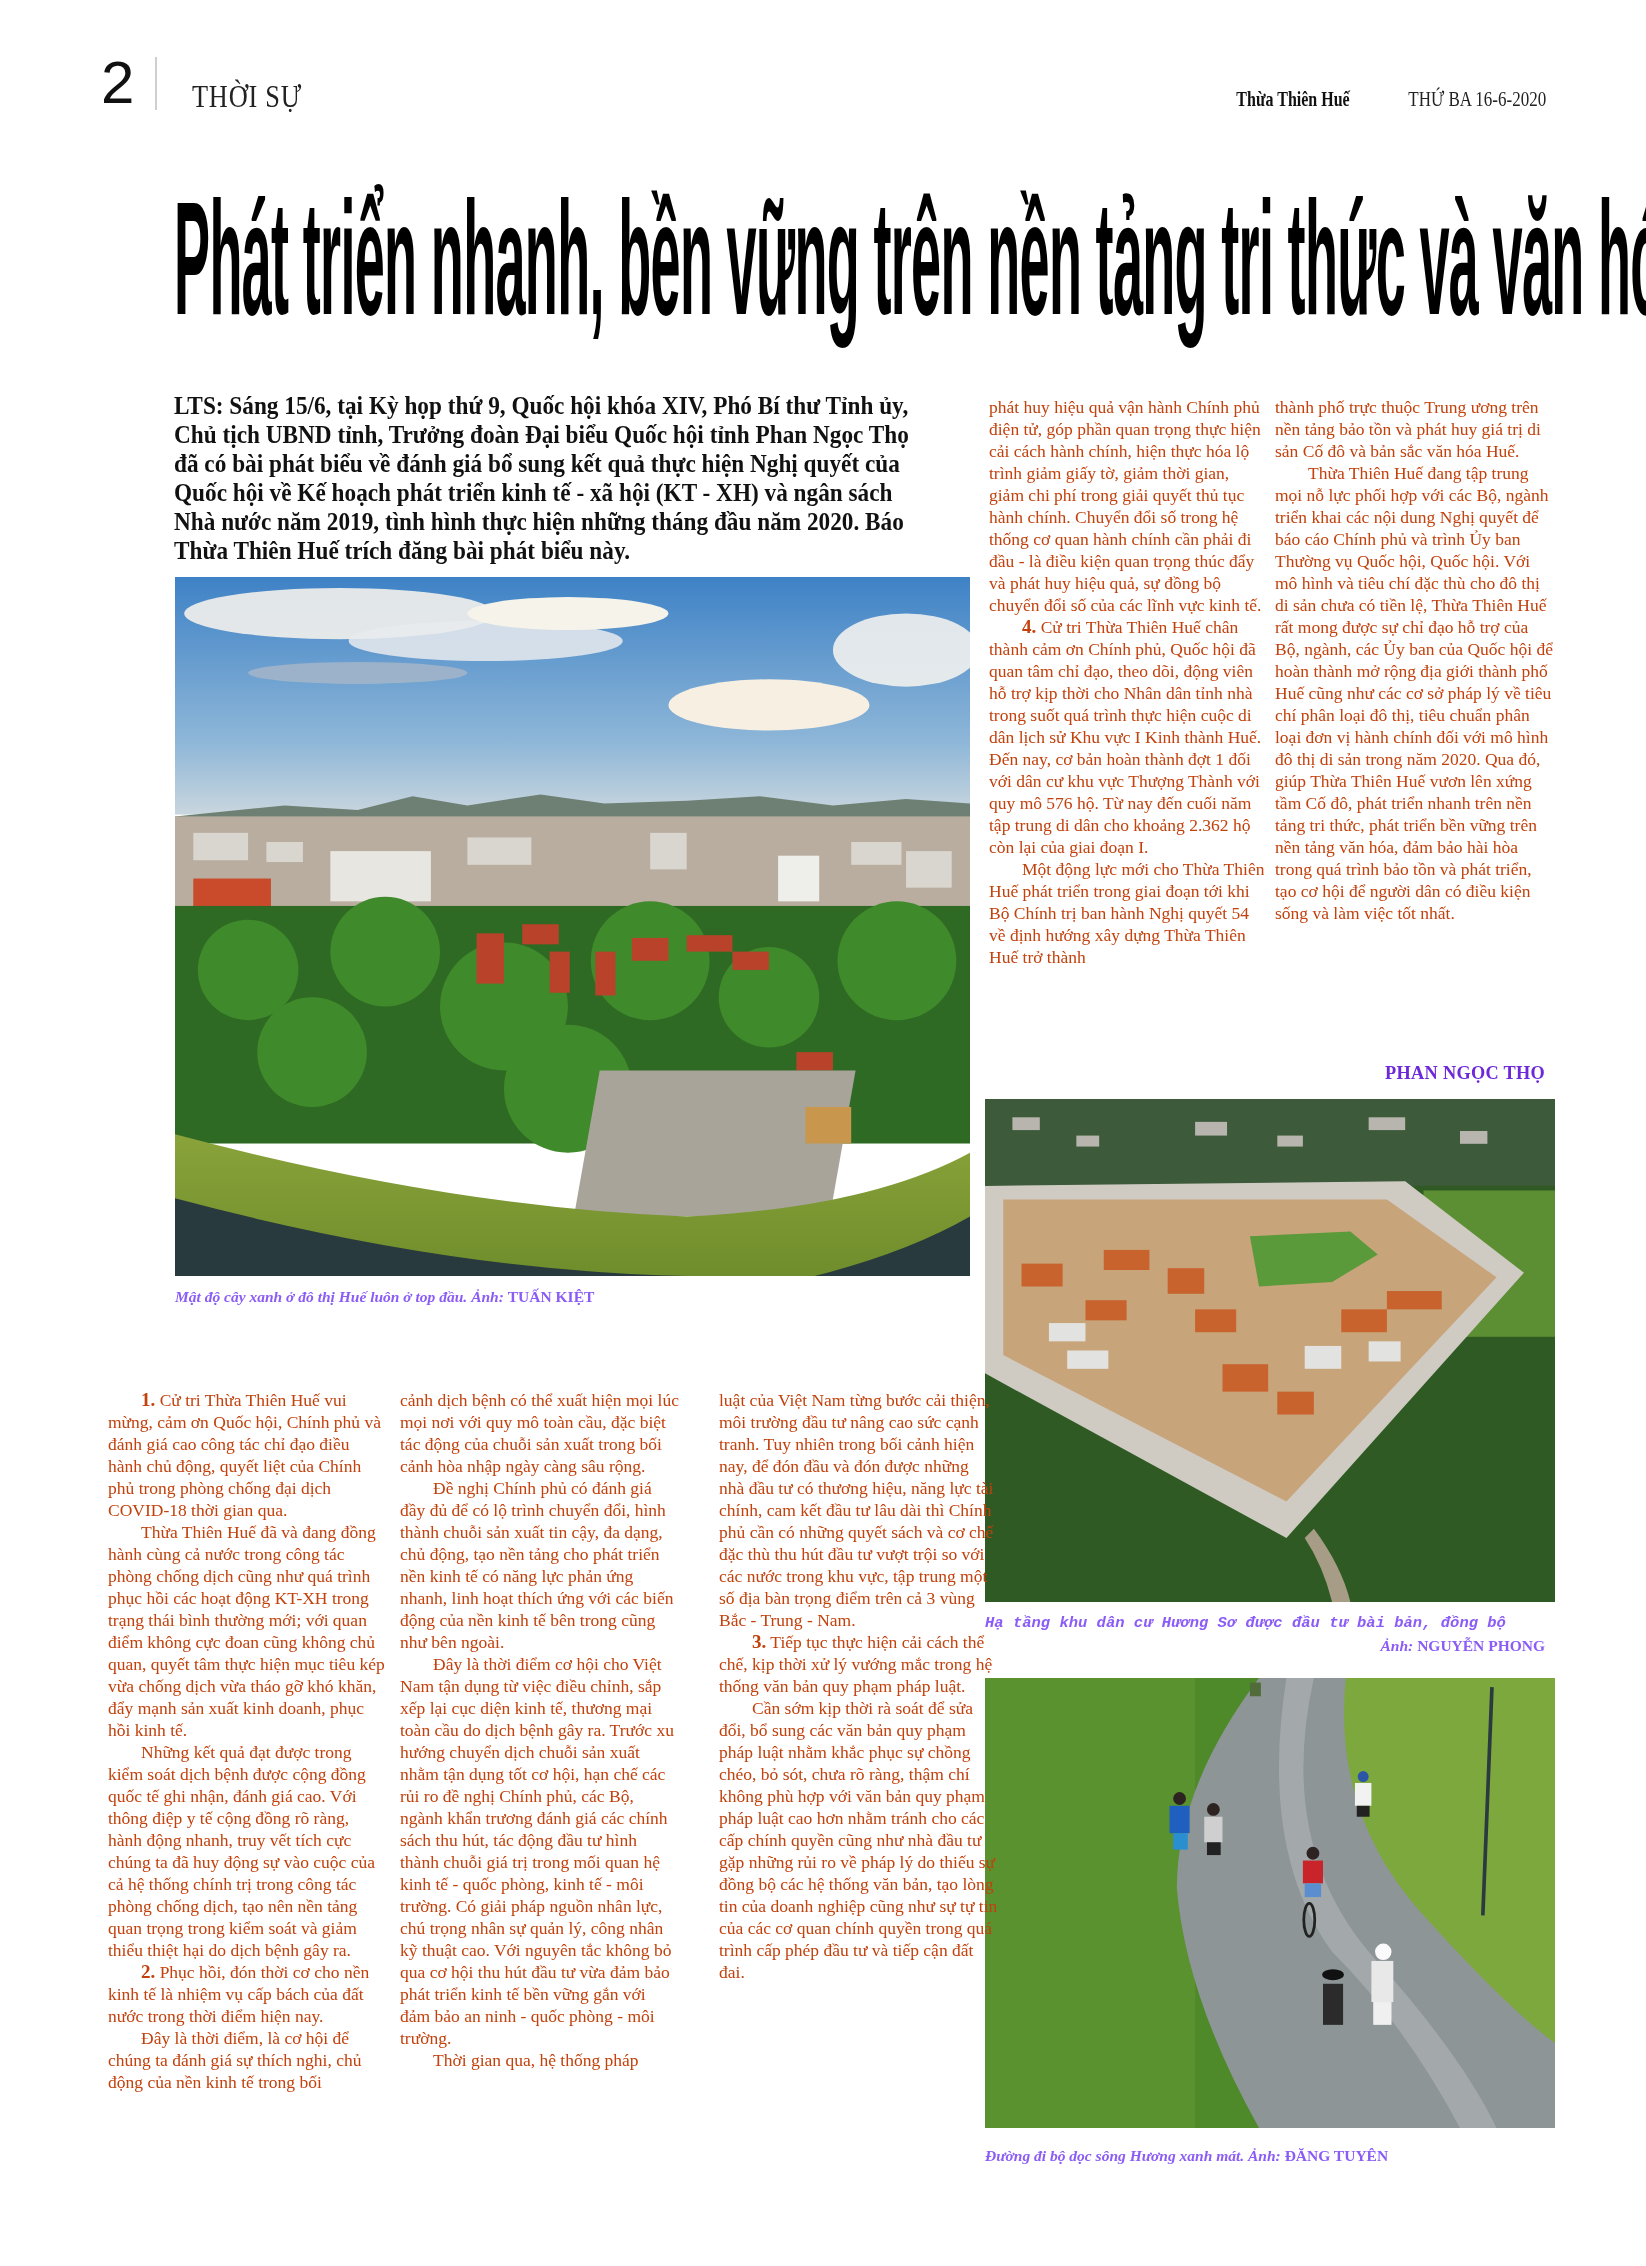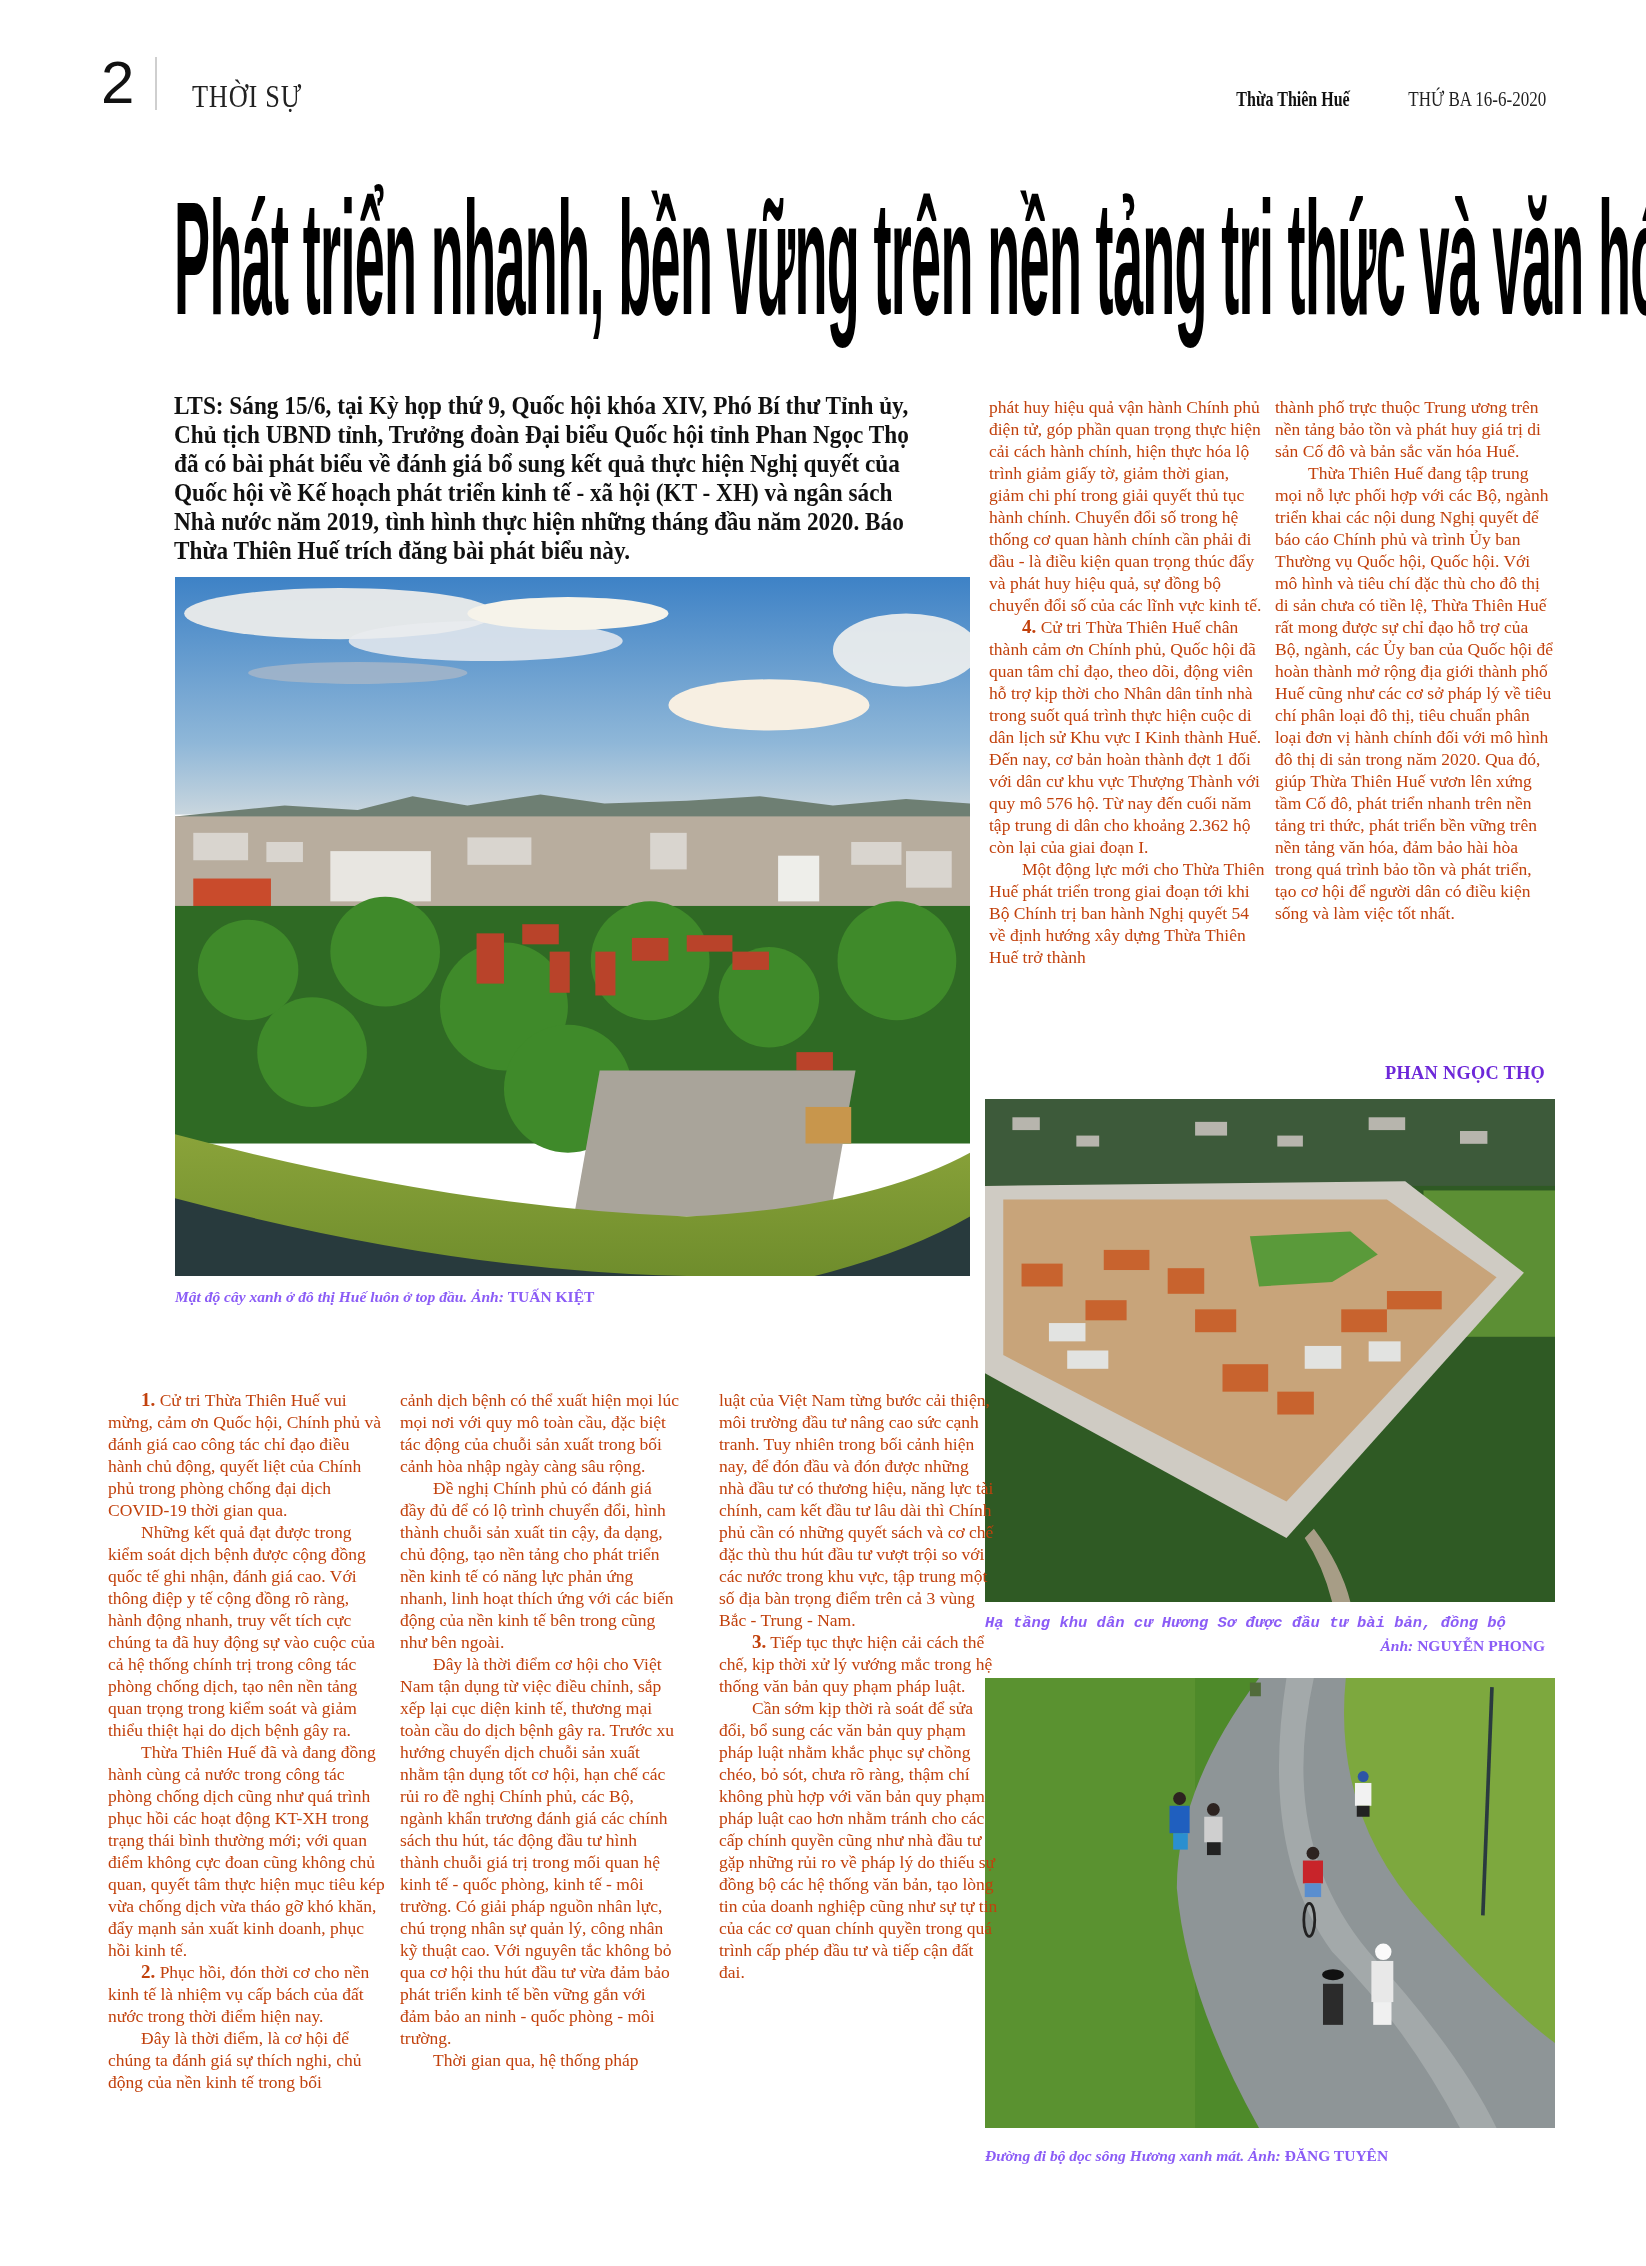--- a/index.html
+++ b/index.html
@@ -231,23 +231,23 @@
     <rect x="290" y="5" width="12" height="15" fill="#516b3a"></rect>
   </svg>
 </div>
 <div class="abs caption cap-3">
   <span>Đường đi bộ dọc sông Hương xanh mát.</span>
   <span class="credit-label">Ảnh:</span>
   <span class="credit">ĐĂNG TUYÊN</span>
 </div>
 
 <div class="abs col col-1">
-  <p><b class="num">1.</b><span> Cử tri Thừa Thiên Huế vui mừng, cảm ơn Quốc hội, Chính phủ và đánh giá cao công tác chỉ đạo điều hành chủ động, quyết liệt của Chính phủ trong phòng chống đại dịch COVID-19 thời gian qua.</span></p>
+  <p><b class="num">1.</b><span> Cử tri Thừa Thiên Huế vui mừng, cảm ơn Quốc hội, Chính phủ và đánh giá cao công tác chỉ đạo điều hành chủ động, quyết liệt của Chính phủ trong phòng chống đại dịch COVID-18 thời gian qua.</span></p>
+  <p><span>Thừa Thiên Huế đã và đang đồng hành cùng cả nước trong công tác phòng chống dịch cũng như quá trình phục hồi các hoạt động KT-XH trong trạng thái bình thường mới; với quan điểm không cực đoan cũng không chủ quan, quyết tâm thực hiện mục tiêu kép vừa chống dịch vừa tháo gỡ khó khăn, đẩy mạnh sản xuất kinh doanh, phục hồi kinh tế.</span></p>
   <p><span>Những kết quả đạt được trong kiểm soát dịch bệnh được cộng đồng quốc tế ghi nhận, đánh giá cao. Với thông điệp y tế cộng đồng rõ ràng, hành động nhanh, truy vết tích cực chúng ta đã huy động sự vào cuộc của cả hệ thống chính trị trong công tác phòng chống dịch, tạo nên nền tảng quan trọng trong kiểm soát và giảm thiểu thiệt hại do dịch bệnh gây ra.</span></p>
-  <p><span>Thừa Thiên Huế đã và đang đồng hành cùng cả nước trong công tác phòng chống dịch cũng như quá trình phục hồi các hoạt động KT-XH trong trạng thái bình thường mới; với quan điểm không cực đoan cũng không chủ quan, quyết tâm thực hiện mục tiêu kép vừa chống dịch vừa tháo gỡ khó khăn, đẩy mạnh sản xuất kinh doanh, phục hồi kinh tế.</span></p>
   <p><b class="num">2.</b><span> Phục hồi, đón thời cơ cho nền kinh tế là nhiệm vụ cấp bách của đất nước trong thời điểm hiện nay.</span></p>
   <p><span>Đây là thời điểm, là cơ hội để chúng ta đánh giá sự thích nghi, chủ động của nền kinh tế trong bối</span></p>
 </div>
 <div class="abs col col-2">
   <p class="noindent"><span>cảnh dịch bệnh có thể xuất hiện mọi lúc mọi nơi với quy mô toàn cầu, đặc biệt tác động của chuỗi sản xuất trong bối cảnh hòa nhập ngày càng sâu rộng.</span></p>
   <p><span>Đề nghị Chính phủ có đánh giá đầy đủ để có lộ trình chuyển đổi, hình thành chuỗi sản xuất tin cậy, đa dạng, chủ động, tạo nền tảng cho phát triển nền kinh tế có năng lực phản ứng nhanh, linh hoạt thích ứng với các biến động của nền kinh tế bên trong cũng như bên ngoài.</span></p>
   <p><span>Đây là thời điểm cơ hội cho Việt Nam tận dụng từ việc điều chỉnh, sắp xếp lại cục diện kinh tế, thương mại toàn cầu do dịch bệnh gây ra. Trước xu hướng chuyển dịch chuỗi sản xuất nhằm tận dụng tốt cơ hội, hạn chế các rủi ro đề nghị Chính phủ, các Bộ, ngành khẩn trương đánh giá các chính sách thu hút, tác động đầu tư hình thành chuỗi giá trị trong mối quan hệ kinh tế - quốc phòng, kinh tế - môi trường. Có giải pháp nguồn nhân lực, chú trọng nhân sự quản lý, công nhân kỹ thuật cao. Với nguyên tắc không bỏ qua cơ hội thu hút đầu tư vừa đảm bảo phát triển kinh tế bền vững gắn với đảm bảo an ninh - quốc phòng - môi trường.</span></p>
   <p><span>Thời gian qua, hệ thống pháp</span></p>
 </div>
 <div class="abs col col-3">

